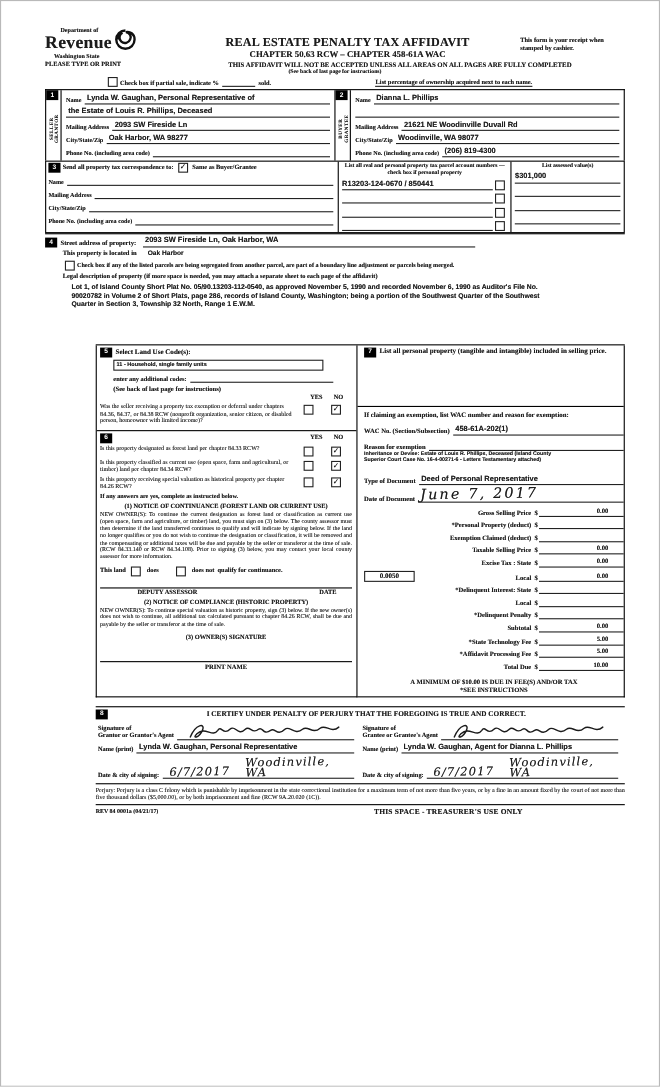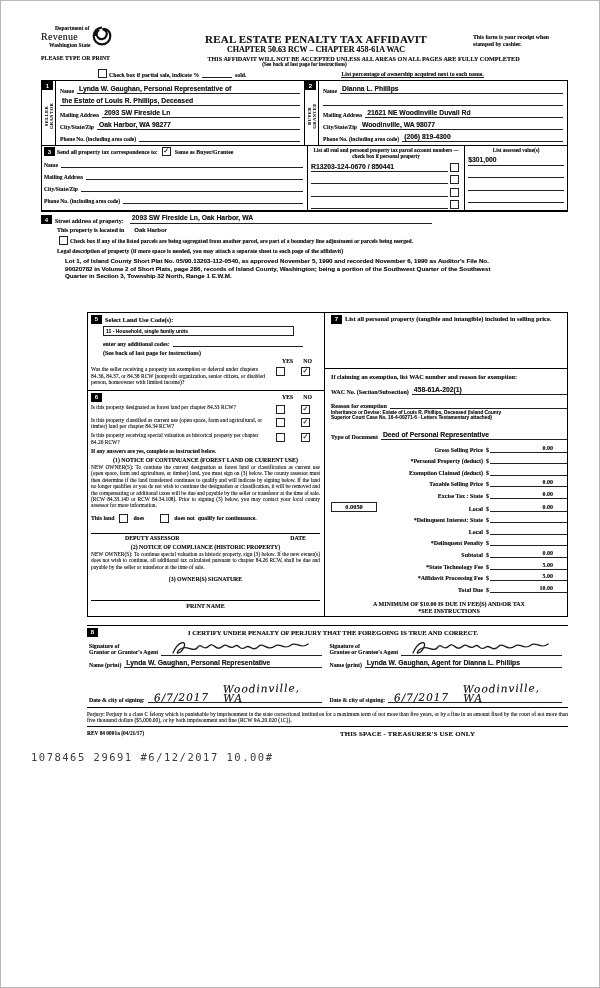--- a/index.html
+++ b/index.html
@@ -9,21 +9,21 @@
     font-family:"Liberation Serif",serif;color:#1c1c1c;
     text-shadow:0 0 .4px rgba(0,0,0,.5);
   }
   .form{position:absolute;left:40px;top:24px;width:527px;}
   .sans{font-family:"Liberation Sans",sans-serif;}
   .val{font-family:"Liberation Sans",sans-serif;font-weight:bold;font-size:6.8px;}
   
   .hdr{display:flex;align-items:flex-start;}
   .logo{display:flex;align-items:flex-start;width:118px;}
   .lt1{font-size:5.5px;font-weight:bold;margin-left:14px;}
-  .lt2{font-size:10px;font-weight:normal;letter-spacing:.3px;}
+  .lt2{font-size:16px;font-weight:bold;letter-spacing:.3px;}
   .lt3{font-size:5.5px;font-weight:bold;margin-left:8px;}
   .swirl{margin-left:2px;margin-top:1px;}
   .hdr-c{flex:1;text-align:center;}
   .title{font-size:11px;font-weight:bold;letter-spacing:.2px;margin-top:8px;}
   .subtitle{font-size:8px;font-weight:bold;}
   .hdr-r{width:95px;font-size:5.8px;font-weight:bold;text-align:left;margin-top:9px;line-height:7px;}
   .row2{display:flex;margin-top:1px;}
   .typeprint{width:118px;font-size:5.8px;font-weight:bold;}
   .warn{flex:1;text-align:center;font-size:6.2px;font-weight:bold;}
   .seeback{text-align:center;font-size:5.2px;font-weight:bold;margin-top:-1px;}
@@ -112,21 +112,21 @@
   .cert{margin:8px 0 0 46px;border-top:1.5px solid #000;border-bottom:1px solid #000;padding-bottom:4px;}
   .cert-head{display:flex;align-items:center;margin-top:2px;}
   .cert-title{flex:1;text-align:center;font-size:6.6px;font-weight:bold;}
   .cert-cols{display:flex;}
   .ccol{width:50%;padding:2px 6px 0 2px;}
   .sigrow{display:flex;align-items:flex-end;}
   .siglab{font-size:5.8px;font-weight:bold;line-height:6.5px;white-space:nowrap;}
   .sigfill{flex:1;border-bottom:1px solid #222;margin-left:3px;position:relative;height:16px;}
   .sigfill svg{position:absolute;bottom:-3px;left:4px;}
   .nameline{display:flex;align-items:flex-end;margin-top:3px;font-size:5.8px;font-weight:bold;}
-  .dateline{display:flex;align-items:flex-end;margin-top:16px;font-size:5.8px;font-weight:bold;}
+  .dateline{display:flex;align-items:flex-end;margin-top:4px;font-size:5.8px;font-weight:bold;}
   .handfill{flex:1;border-bottom:1px solid #222;margin-left:3px;min-height:11px;display:flex;align-items:flex-end;gap:14px;padding-left:6px;}
   .hand-sm{font-size:10.5px;line-height:9px;letter-spacing:1px;transform:rotate(-1deg);}
   
   .perjury{margin:3px 0 0 46px;font-size:5.5px;line-height:6.6px;border-bottom:1px solid #000;padding-bottom:2px;text-align:justify;}
   .footrow{display:flex;margin:3px 0 0 46px;align-items:flex-start;}
   .rev{font-size:5.4px;font-weight:bold;width:160px;}
   .treas{flex:1;text-align:center;font-size:6.8px;font-weight:bold;letter-spacing:.2px;}
   .stamp{margin:14px 0 0 -10px;font-family:"DejaVu Sans Mono",monospace;font-size:10.5px;color:#3d3d3d;letter-spacing:1.5px;text-shadow:none;}
 </style>
 </head>
@@ -419,20 +419,24 @@
         <div class="wacline" style="margin-top:5px">
           <span>Reason for exemption</span>
           <span class="fill"></span>
         </div>
         <div class="reasonsub">Inheritance or Devise: Estate of Louis R. Phillips, Deceased (Island County</div>
         <div class="reasonsub" style="margin-top:0">Superior Court Case No. 16-4-00271-6 - Letters Testamentary attached)</div>
 
         <div class="docline" style="margin-top:10px">
           <span>Type of Document</span>
           <span class="fill val">Deed of Personal Representative</span>
+        </div>
+        <div class="docline" style="margin-top:4px">
+          <span>Date of Document</span>
+          <span class="fill"><span class="hand hand-date">June 7, 2017</span></span>
         </div>
 
         <div class="money">
 
             <div class="money-row">
               <span class="rate-slot">
                 <span class="rate-box hide-if-empty" style="visibility: hidden;"></span>
               </span>
               <span class="mlabel">Gross Selling Price</span>
               <span class="dollar">$</span>
@@ -611,15 +615,14 @@
         </div>
       </div>
     </div>
 
     <div class="perjury">Perjury: Perjury is a class C felony which is punishable by imprisonment in the state correctional institution for a maximum term of not more than five years, or by a fine in an amount fixed by the court of not more than five thousand dollars ($5,000.00), or by both imprisonment and fine (RCW 9A.20.020 (1C)).</div>
     <div class="footrow">
       <span class="rev">REV 84 0001a (04/21/17)</span>
       <span class="treas">THIS SPACE - TREASURER'S USE ONLY</span>
     </div>
 
-    <div class="stamp">1078465 29691 #6/12/2017 10.00#</div>
   </div>
 </div>
 
 </body></html>

